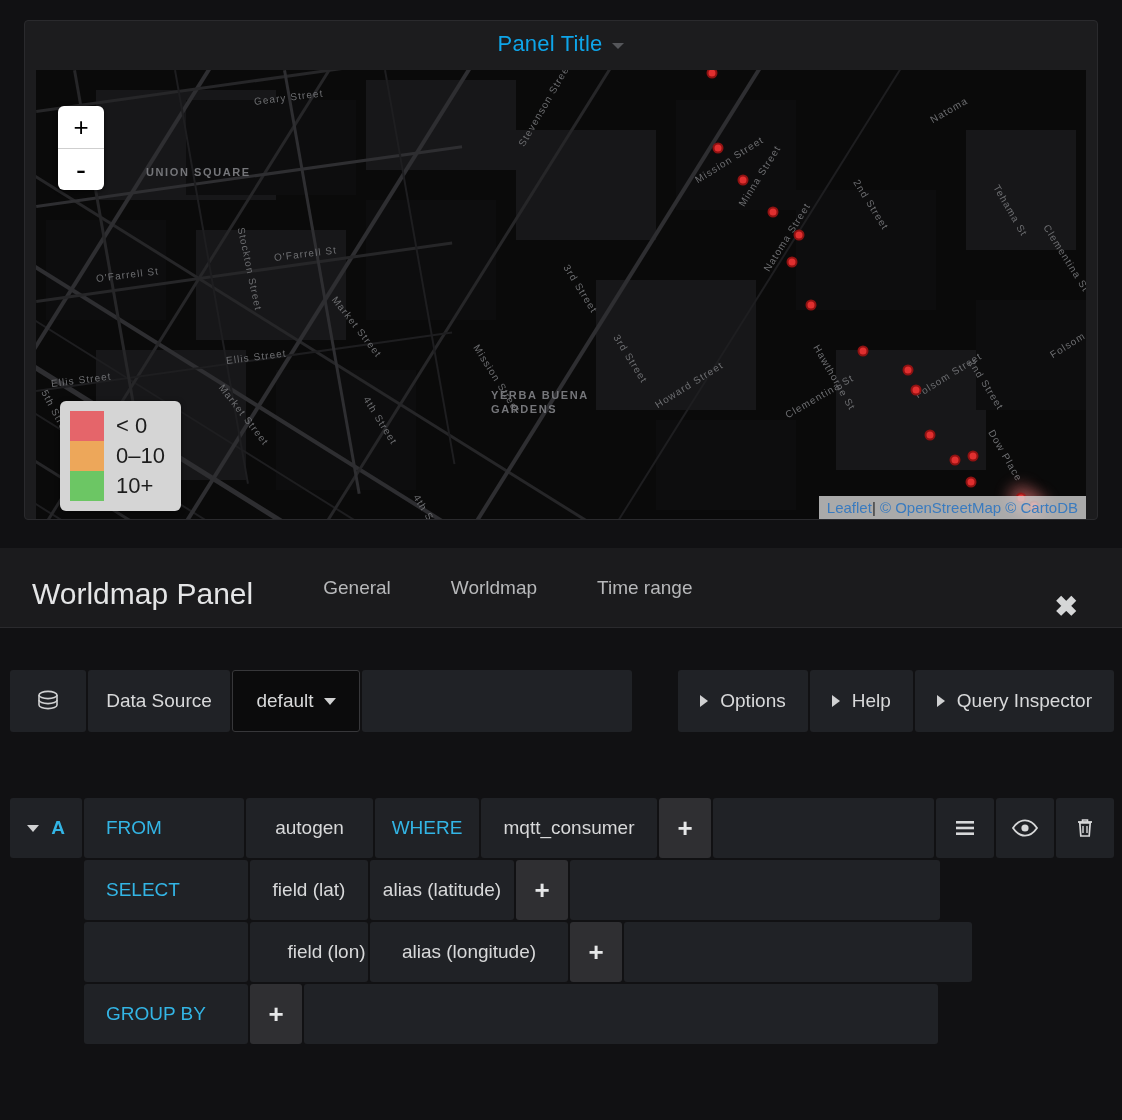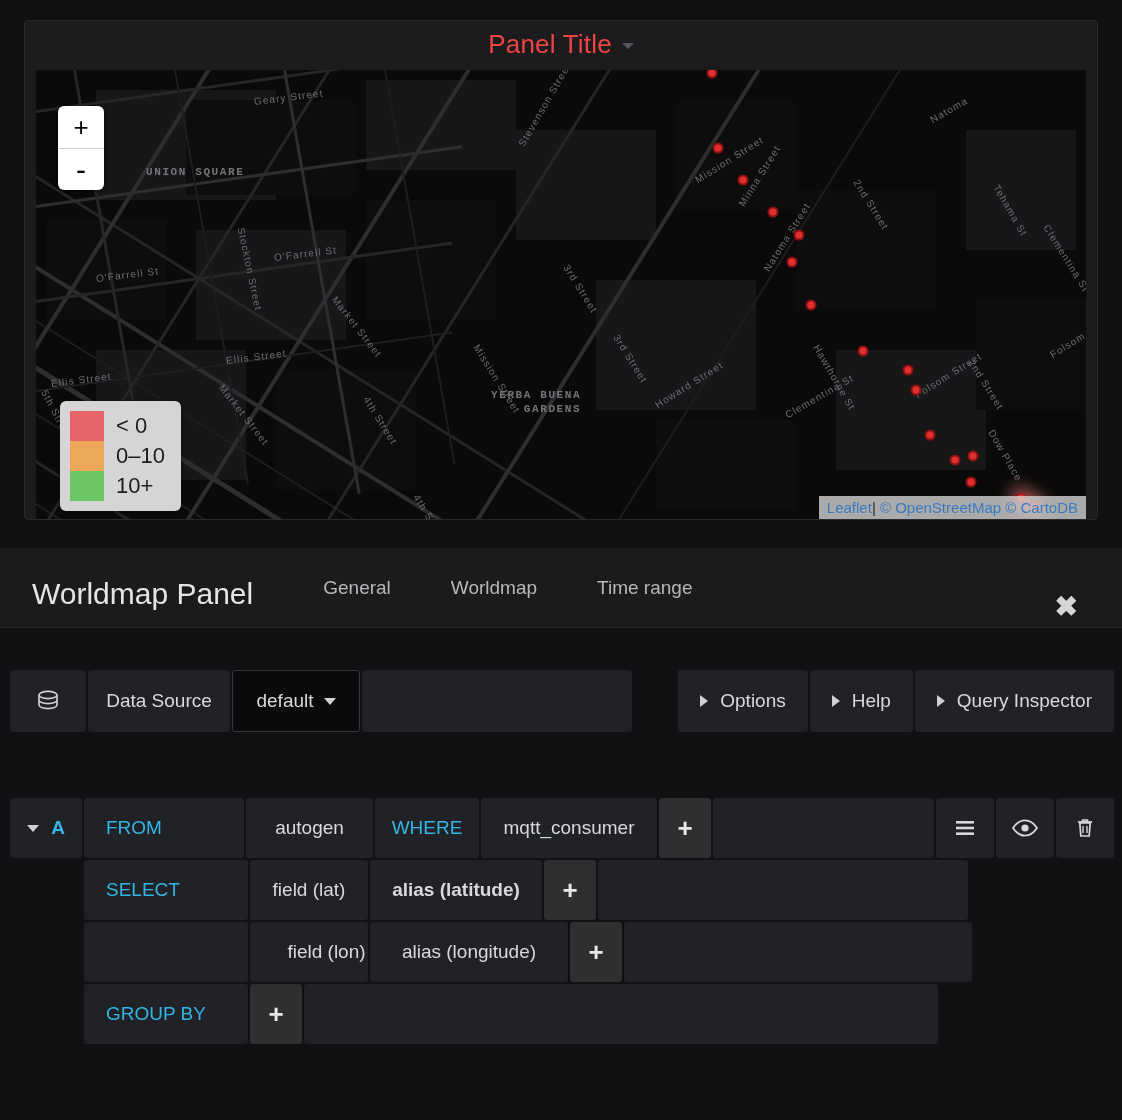--- a/index.html
+++ b/index.html
@@ -15,21 +15,21 @@
     position: absolute; left: 24px; top: 20px;
     width: 1074px; height: 500px;
     background: #1c1c1e;
     border: 1px solid #2a2a2d;
     border-radius: 4px;
   }
   .panel-header {
     height: 46px; display: flex; align-items: center; justify-content: center;
   }
   .panel-title {
-    color: #ef4444; font-size: 26px; letter-spacing: .2px; text-align: right;
+    color: #0ea5e9; font-size: 22px; letter-spacing: .2px; text-align: right;
   }
   .panel-caret {
     width: 0; height: 0; margin-left: 10px; margin-top: 4px;
     border-left: 6px solid transparent; border-right: 6px solid transparent;
     border-top: 6px solid #55565a;
   }
 
   
   .map {
     position: absolute; left: 11px; top: 49px;
@@ -45,21 +45,21 @@
   .block { position: absolute; background: #171719; }
   .block.dark { background: #0d0d0e; }
 
   .street-label {
     position: absolute; color: #6d6e71; font-size: 10px;
     letter-spacing: 1.1px; white-space: nowrap;
     transform-origin: 0 50%; font-family: "Liberation Sans", sans-serif;
   }
   .place-label {
     position: absolute; color: #75767a; font-size: 11px; font-weight: bold;
-    letter-spacing: 1.6px; white-space: nowrap; text-align: right; font-family: Liberation Mono, monospace;
+    letter-spacing: 1.6px; white-space: nowrap; text-align: left;
   }
 
   .marker {
     position: absolute; width: 11px; height: 11px; border-radius: 50%;
     background: #e02f2f; border: 2px solid #8f1212;
     transform: translate(-50%, -50%);
   }
   .marker.glow {
     box-shadow: 0 0 14px 8px rgba(240,120,120,.45);
   }
@@ -395,21 +395,21 @@
         <path d="M4.8 5.8l1 13.2h8.4l1-13.2z" fill="none" stroke="#d7d8d9" stroke-width="1.7"></path>
         <path d="M8 9v7M12 9v7" stroke="#d7d8d9" stroke-width="1.4"></path>
       </svg>
     </div>
   </div>
 
   <div class="qrow">
     <div class="cell empty indent"></div>
     <div class="cell kw sel-kw">SELECT</div>
     <div class="cell" style="width:118px;">field (lat)</div>
-    <div class="cell" style="width:172px;font-weight:bold;">alias (latitude)</div>
+    <div class="cell" style="width:144px;">alias (latitude)</div>
     <div class="cell plus">+</div>
     <div class="cell blank" style="width:370px;"></div>
   </div>
 
   <div class="qrow">
     <div class="cell empty indent"></div>
     <div class="cell blank sel-kw"></div>
     <div class="cell" style="width:118px;padding-left:47px;">field (lon)</div>
     <div class="cell" style="width:198px;">alias (longitude)</div>
     <div class="cell plus">+</div>

